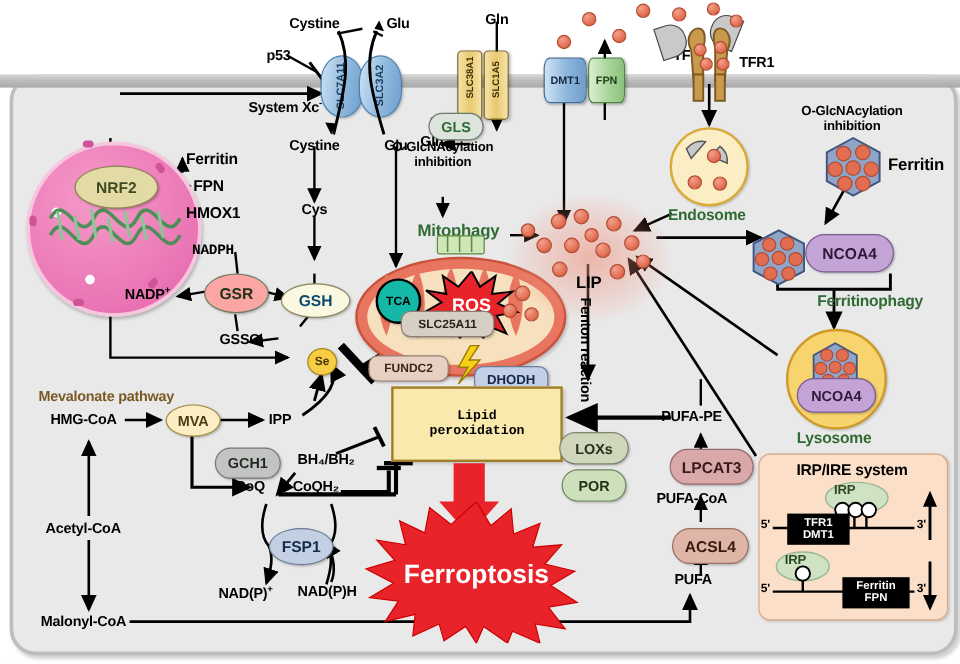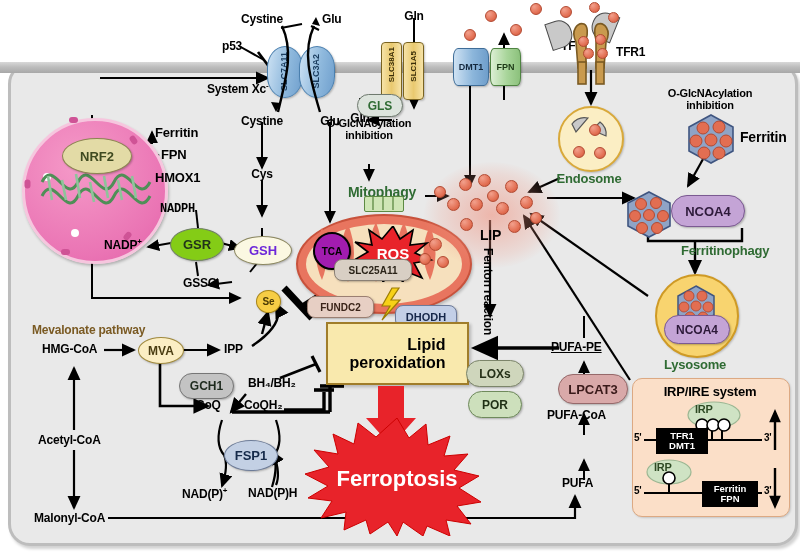--- a/index.html
+++ b/index.html
@@ -72,21 +72,21 @@
 
   .xc-lobe{position:absolute;width:34px;height:50px;border-radius:50%/42%;
     background:linear-gradient(100deg,#cfe3f4,#8fb9dd 55%,#6f9fcd);
     border:1.5px solid #4a7fae;box-shadow:1px 1px 2px rgba(0,0,0,.25);}
 
   
   .lipidbox{position:absolute;left:326px;top:322px;width:139px;height:59px;
     background:#f9e9ad;border:2px solid #a07d2a;
     box-shadow:2px 2px 3px rgba(0,0,0,.22);
     display:flex;align-items:center;justify-content:center;
-    font-weight:bold;font-size:16px;color:#000;text-align:right;line-height:1.12;}
+    font-weight:bold;font-size:11px;color:#000;text-align:center;line-height:1.12;font-family:Liberation Mono, monospace;}
 
   .irpbox{position:absolute;left:632px;top:378px;width:156px;height:137px;
     background:#fbdfc8;border:1.5px solid #dca983;border-radius:10px;
     box-shadow:1px 1px 2px rgba(0,0,0,.15);}
   .genebox{position:absolute;background:#000;color:#fff;font-weight:bold;
     display:flex;flex-direction:column;align-items:center;justify-content:center;
     line-height:1.02;text-align:center;}
 
   .starburst{position:absolute;left:278px;top:418px;width:238px;height:118px;}
   .ros{position:absolute;left:351px;top:226px;width:84px;height:56px;}
@@ -338,28 +338,28 @@
   <div class="lbl f12 c" style="left:262px;top:115px;">Cystine</div>
   <div class="lbl f12 c" style="left:330px;top:115px;">Glu</div>
   <div class="lbl f12 c" style="left:262px;top:168px;">Cys</div>
   <div class="lbl f12 c" style="left:360px;top:112px;">Gln</div>
 
   <div class="pill" style="left:357px;top:94px;width:44px;height:21px;background:#dde4dd;border-color:#6f7a6f;">
     <span class="f12 green">GLS</span>
   </div>
 
   <div class="ellipse" style="left:234px;top:236px;width:56px;height:27px;background:#fbf8e2;border-color:#8b8760;">
-    <span class="f13" style="color:#6d28d9;">GSH</span>
+    <span class="f13" style="color:#0c4a6e;">GSH</span>
   </div>
 
   <div class="lbl f12" style="left:160px;top:203px;font-family:Liberation Mono, monospace;">NADPH</div>
   <div class="lbl f12" style="left:104px;top:238px;">
     <span>NADP</span><sup style="font-size:8px">+</sup>
   </div>
-  <div class="ellipse" style="left:170px;top:228px;width:52px;height:31px;background:#84cc16;border-color:#6e7f62;">
+  <div class="ellipse" style="left:170px;top:228px;width:52px;height:31px;background:#fca5a5;border-color:#6e7f62;">
     <span class="f13" style="color:#22331a;">GSR</span>
   </div>
   <div class="lbl f12" style="left:183px;top:277px;">GSSG</div>
 
   <div class="ellipse" style="left:256px;top:290px;width:23px;height:21px;background:#f6cd45;border-color:#a8861a;">
     <span class="f10" style="color:#4a3a05;">Se</span>
   </div>
 
   <div class="lbl f11 c" style="left:369px;top:118px;text-align:center;">
     <span>O-GlcNAcylation</span><br>
@@ -388,21 +388,21 @@
   <div style="position:absolute;left:364px;top:196px;width:38px;height:14px;
      background:#cfe6b6;border:1.4px solid #5d8a43;border-radius:2px;"></div>
   <svg class="overlay" viewBox="0 0 800 553">
     <g stroke="#5d8a43" stroke-width="1.3">
       <path d="M373,196 L373,210"></path>
         <path d="M383,196 L383,210"></path>
         <path d="M393,196 L393,210"></path>
     </g>
   </svg>
 
-  <div class="ellipse" style="left:313px;top:232px;width:34px;height:34px;background:#a21caf;border:2px solid #000;justify-content:center;">
+  <div class="ellipse" style="left:313px;top:232px;width:34px;height:34px;background:#14b8a6;border:2px solid #000;justify-content:center;">
     <span class="f10" style="color:#000;">TCA</span>
   </div>
 
   <svg class="ros" viewBox="0 0 84 56">
     <polygon points="42,0 49,13 62,4 59,19 76,17 64,27 80,34 63,37 71,52 54,45 52,56 42,45 32,56 29,44 13,52 19,37 3,34 17,26 4,16 21,19 18,4 31,13" fill="#e8232a" stroke="#000" stroke-width="1.6"></polygon>
     <text x="42" y="33" text-anchor="middle" font-family="Liberation Sans, sans-serif" font-size="15" font-weight="bold" fill="#fff">ROS</text>
   </svg>
 
   <div class="pill" style="left:302px;top:259px;width:76px;height:20px;background:#d8cfc4;border-color:#8a8075;border-radius:8px;margin-left:32px;">
     <span class="f10" style="color:#2b2419;">SLC25A11</span>
@@ -517,25 +517,28 @@
     <text x="119" y="68" text-anchor="middle" font-family="Liberation Sans, sans-serif" font-size="22" font-weight="bold" fill="#fff">Ferroptosis</text>
   </svg>
 
   <div class="pill" style="left:466px;top:360px;width:56px;height:25px;background:#cfd6bc;border-color:#7c856a;">
     <span class="f12" style="color:#253018;">LOXs</span>
   </div>
   <div class="pill" style="left:468px;top:391px;width:52px;height:25px;background:#cde0bc;border-color:#6f8a5c;">
     <span class="f12" style="color:#1f3014;">POR</span>
   </div>
 
-  <div class="lbl f12" style="left:551px;top:341px;text-decoration:underline;">PUFA-PE</div>
+  <div class="lbl f12" style="left:551px;top:341px;">PUFA-PE</div>
   <div class="pill" style="left:558px;top:374px;width:68px;height:28px;background:#d9a9a9;border-color:#96696a;">
     <span class="f13" style="color:#3a1a1a;">LPCAT3</span>
   </div>
   <div class="lbl f12" style="left:547px;top:409px;">PUFA-CoA</div>
+  <div class="pill" style="left:560px;top:440px;width:62px;height:28px;background:#deb5a7;border-color:#9b7264;">
+    <span class="f13" style="color:#3a1a10;">ACSL4</span>
+  </div>
   <div class="lbl f12" style="left:562px;top:477px;">PUFA</div>
 
   <div class="lbl f12 brown" style="left:32px;top:324px;text-align:right;">Mevalonate pathway</div>
   <div class="lbl f12" style="left:42px;top:343px;">HMG-CoA</div>
   <div class="ellipse" style="left:138px;top:337px;width:44px;height:25px;background:#fbeec4;border-color:#a08a3f;">
     <span class="f12" style="color:#4a3d12;">MVA</span>
   </div>
   <div class="lbl f12" style="left:224px;top:343px;">IPP</div>
   <div class="lbl f12" style="left:38px;top:434px;">Acetyl-CoA</div>
   <div class="lbl f12" style="left:34px;top:512px;">Malonyl-CoA</div>

